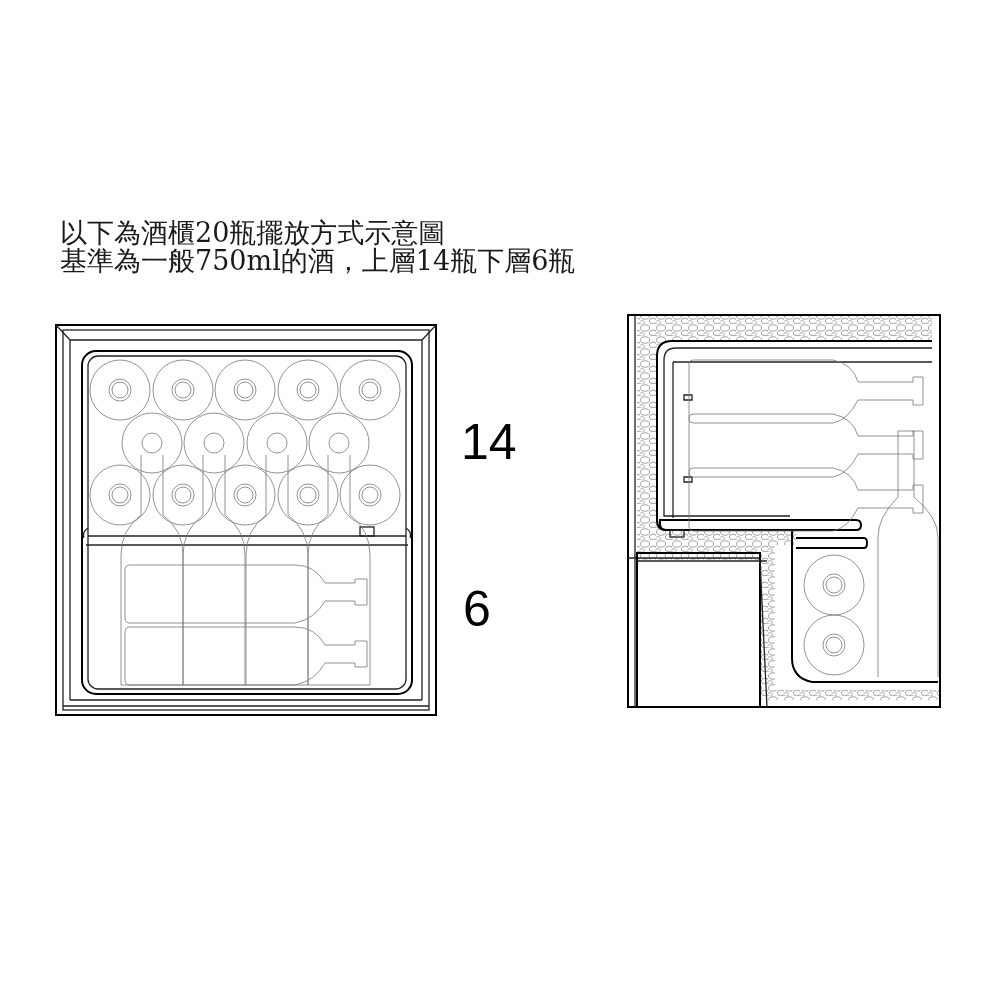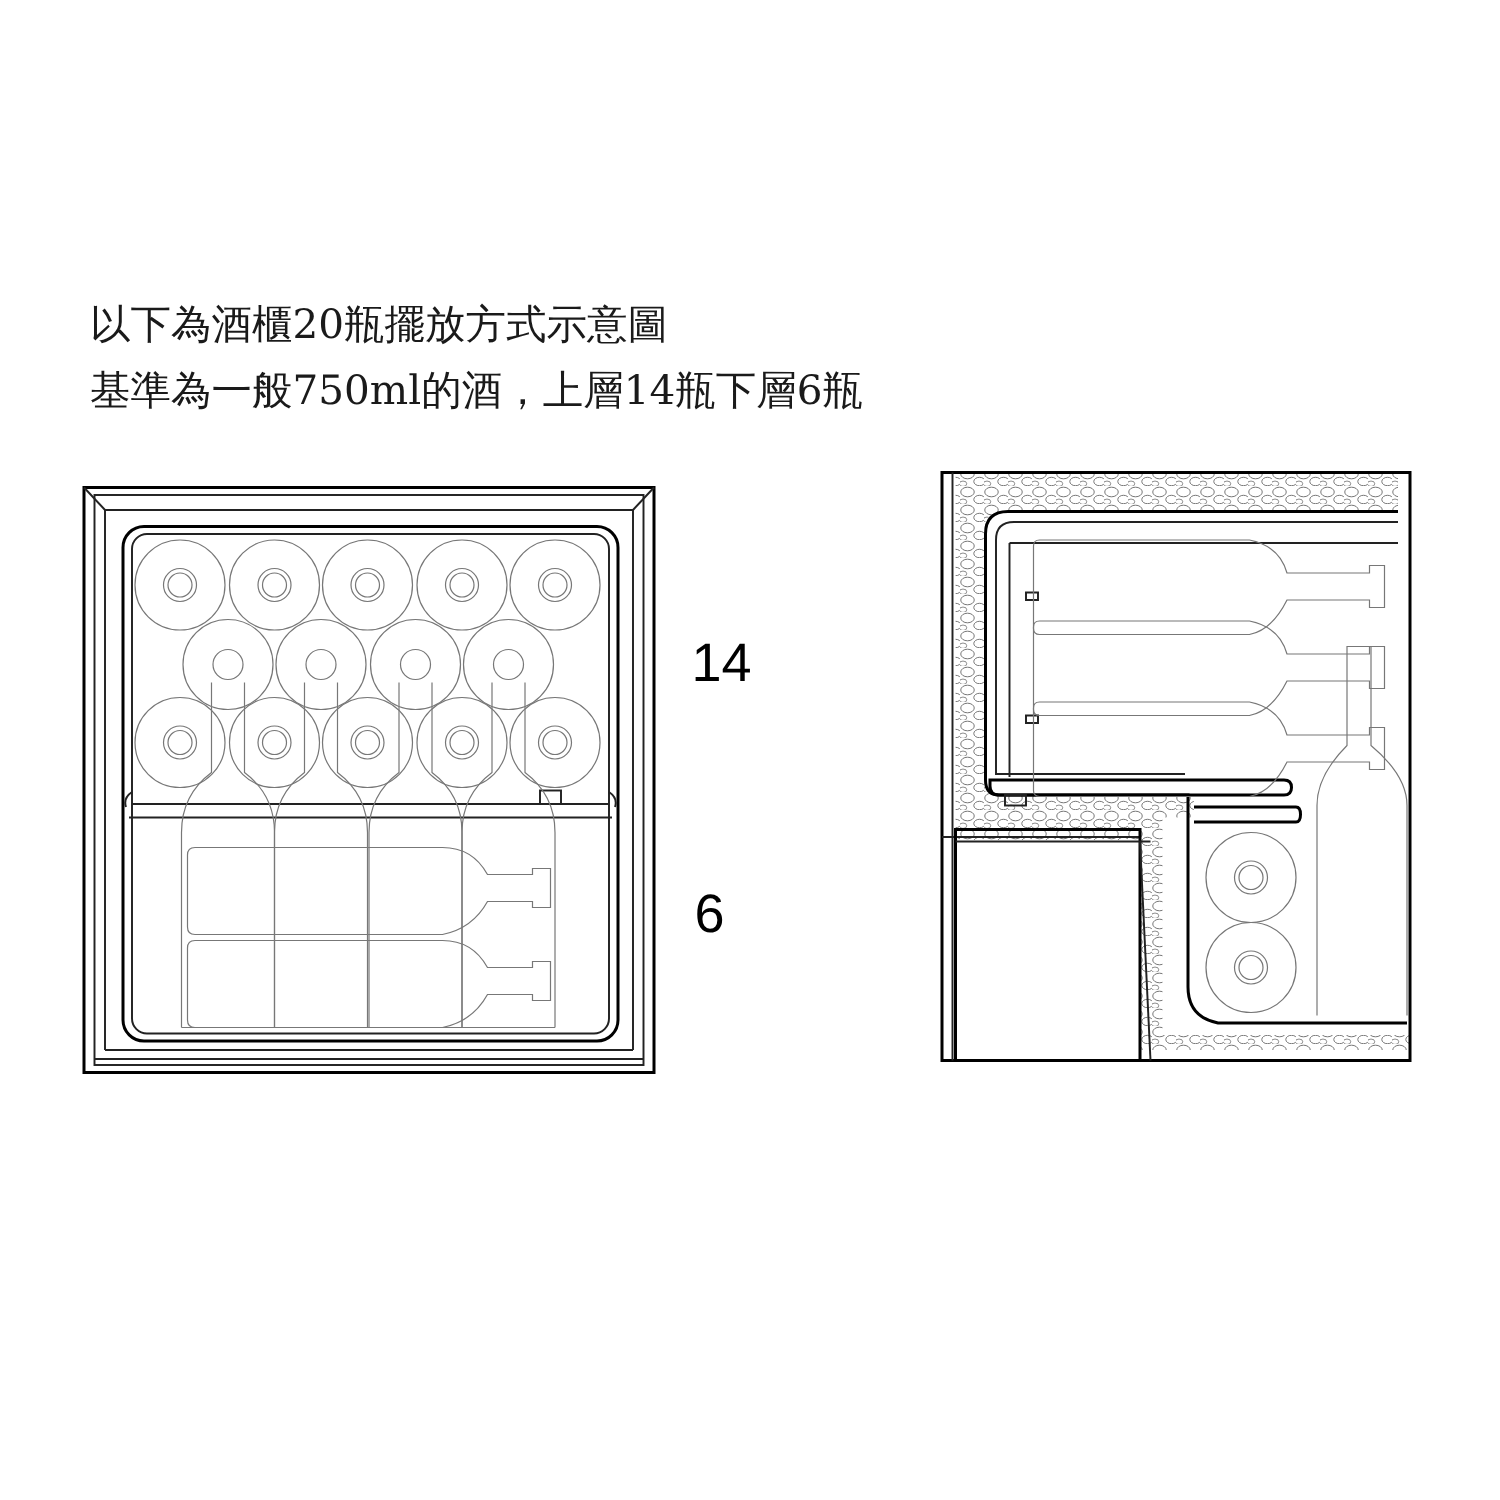--- a/index.html
+++ b/index.html
@@ -1,23 +1,23 @@
 <!DOCTYPE html>
 <html><head>
 <meta charset="utf-8">
 <style>
   html, body { margin: 0; padding: 0; background: #ffffff; }
   body { width: 1000px; height: 1000px; position: relative; overflow: hidden;
          font-family: "DejaVu Serif", "Liberation Serif", serif; color: #111; }
   .caption { position: absolute; left: 60px; font-size: 27px; line-height: 34px;
              letter-spacing: 0; white-space: nowrap; color: #1a1a1a; }
-  #cap1 { top: 200px; }
+  #cap1 { top: 216px; }
   #cap2 { top: 244px; }
   .count { position: absolute; font-family: "Liberation Sans", "DejaVu Sans", sans-serif;
-           font-size: 36px; color: #000; line-height: 50px; }
+           font-size: 50px; color: #000; line-height: 50px; }
   #count-top { left: 461px; top: 417px; }
   #count-bot { left: 463px; top: 584px; }
   svg { position: absolute; overflow: visible; }
   .thick { stroke: #000; stroke-width: 2; fill: none; }
   .med { stroke: #222; stroke-width: 1.3; fill: none; }
   .thin { stroke: #777; stroke-width: 0.8; fill: none; }
 </style>
 </head>
 <body>
 

